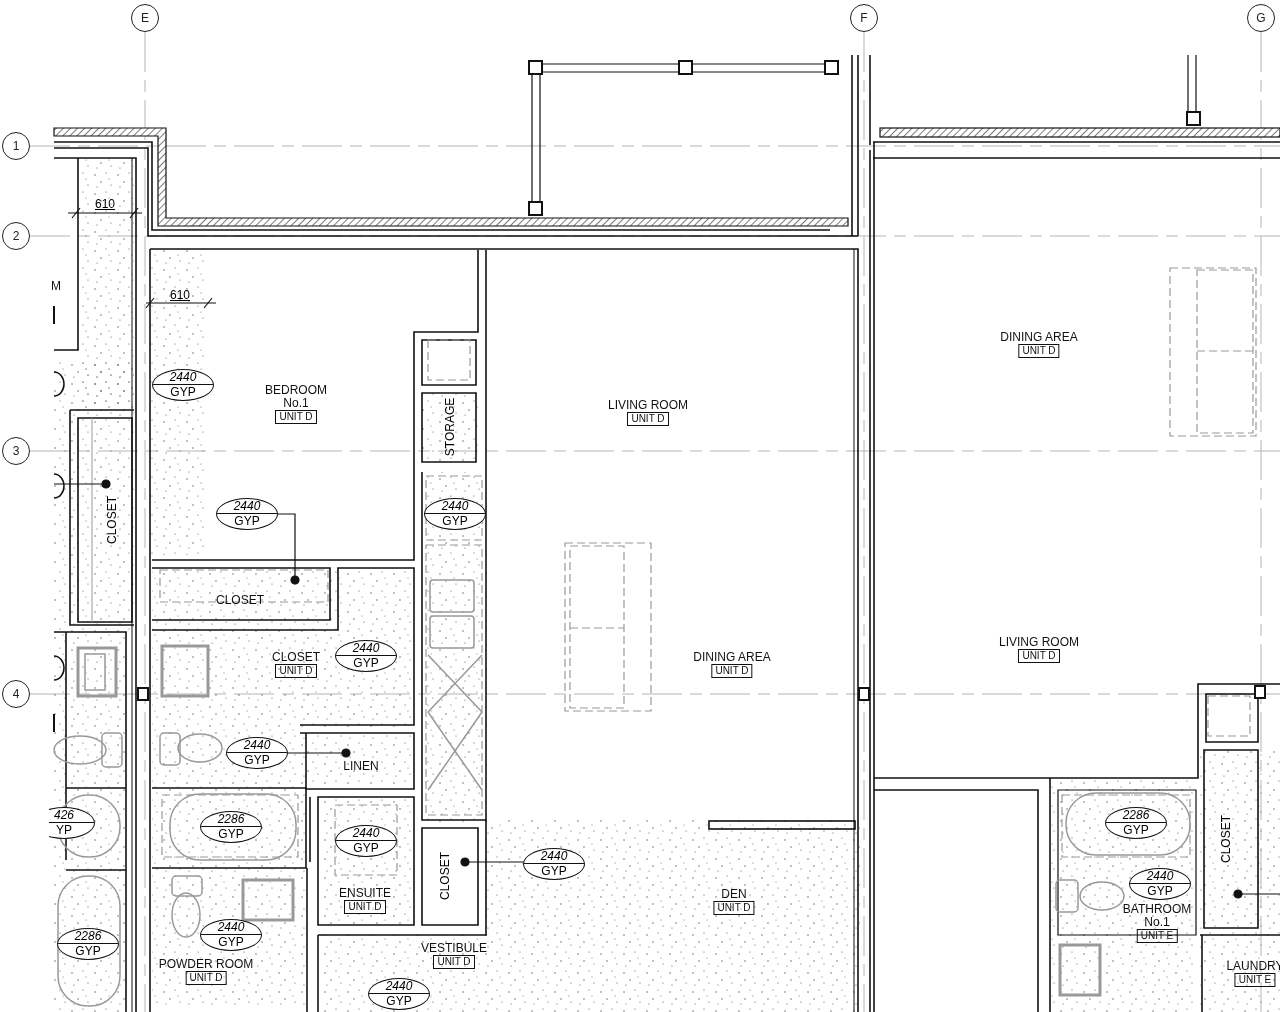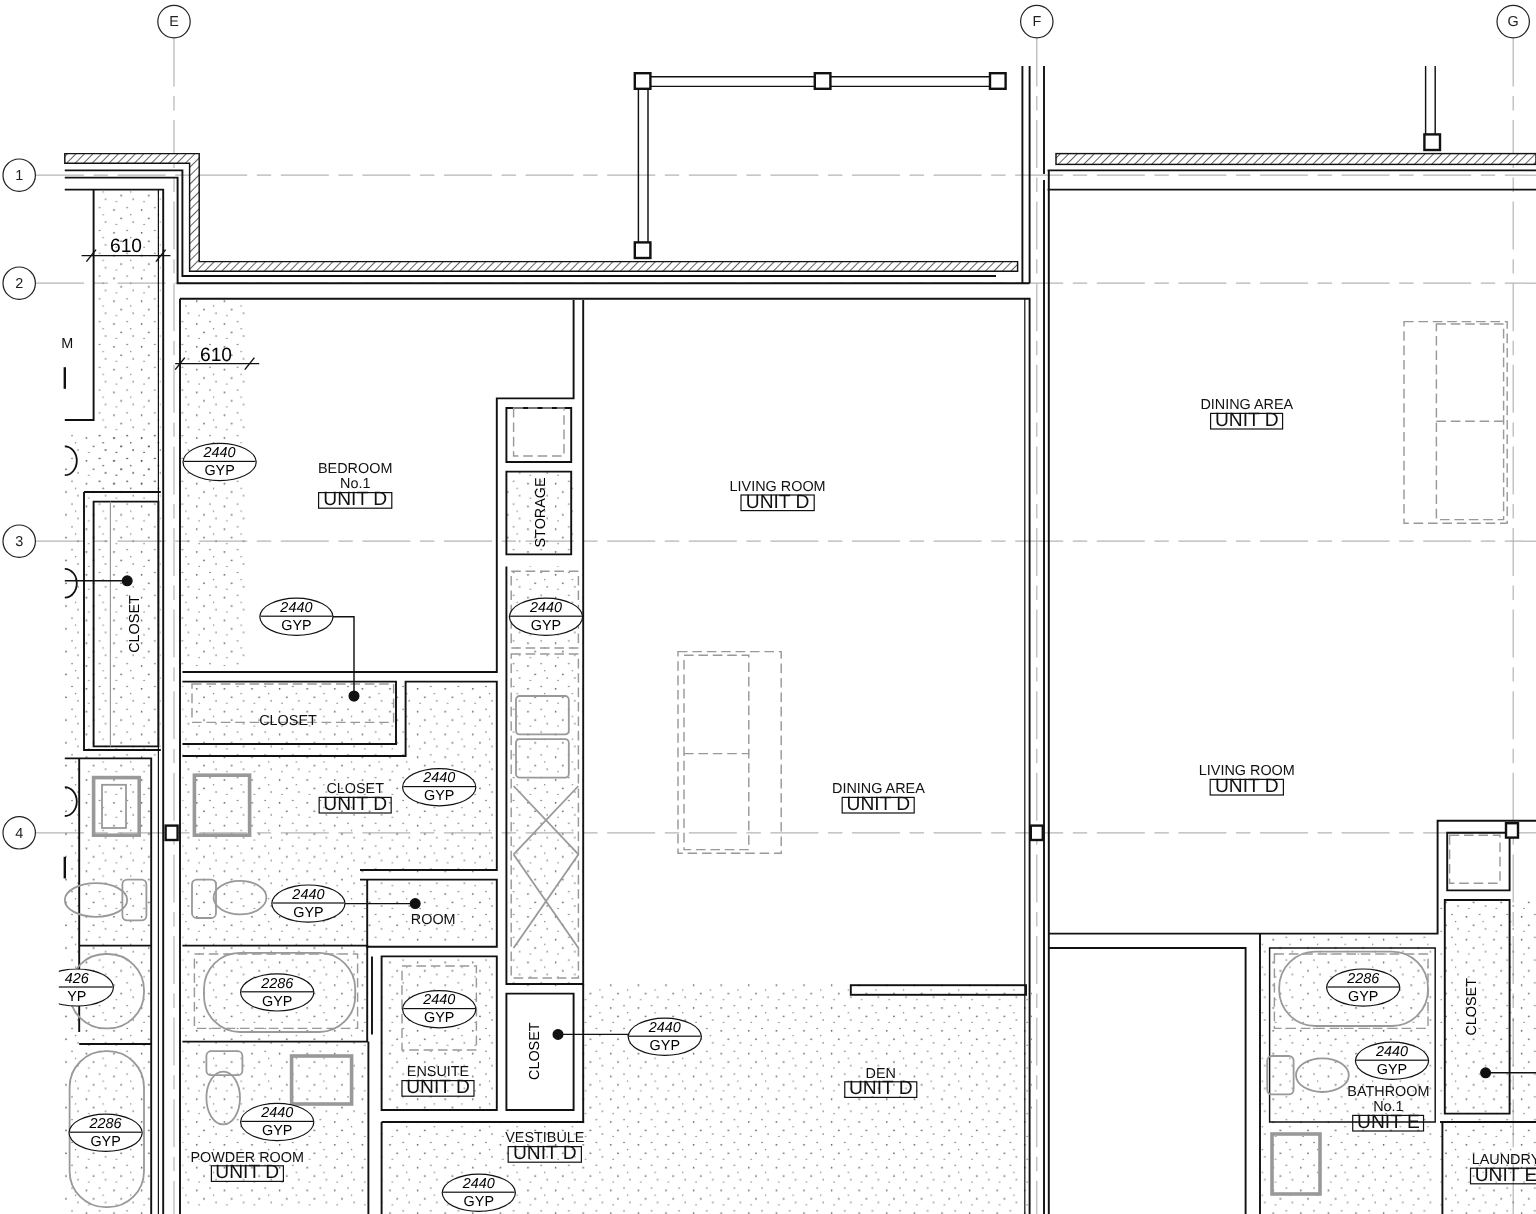--- a/index.html
+++ b/index.html
@@ -1,25 +1,25 @@
 <!DOCTYPE html>
 <html><head>
 <meta charset="utf-8">
 <style>
   html,body{margin:0;padding:0;background:#fff;}
   body{width:1280px;height:1012px;overflow:hidden;position:relative;font-family:"Liberation Sans",sans-serif;}
   svg{position:absolute;left:0;top:0;}
   .lbl{position:absolute;font-family:"Liberation Sans",sans-serif;font-size:12px;color:#111;text-align:center;line-height:13px;white-space:nowrap;transform:translateX(-50%);}
-  .tag{display:inline-block;border:1.5px solid #111;padding:0 3px;line-height:12px;font-size:16px;}
+  .tag{display:inline-block;border:1.5px solid #111;padding:0 3px;line-height:12px;font-size:10px;}
   .grid-bubble{position:absolute;width:26px;height:26px;border:1.5px solid #222;border-radius:50%;background:#fff;font-size:12px;line-height:26px;text-align:center;color:#222;transform:translate(-50%,-50%);}
   .ht{position:absolute;width:60px;height:30px;border:1.5px solid #111;border-radius:50%;background:#fff;transform:translate(-50%,-50%);font-size:12px;text-align:center;overflow:hidden;}
   .ht .top{display:block;height:14px;line-height:15px;border-bottom:1.5px solid #111;font-style:italic;}
   .ht .bot{display:block;line-height:14px;}
   .vert{position:absolute;font-size:12px;transform:translate(-50%,-50%) rotate(-90deg);white-space:nowrap;}
-  .dim{position:absolute;font-size:16px;transform:translateX(-50%);}
+  .dim{position:absolute;font-size:12px;transform:translateX(-50%);text-decoration:underline;}
 </style>
 </head>
 <body>
 
 <svg width="1280" height="1012">
   <defs>
     <pattern id="hatch" width="5" height="5" patternUnits="userSpaceOnUse" patternTransform="rotate(45)">
       <rect width="5" height="5" fill="#fff"></rect>
       <line x1="0" y1="0" x2="0" y2="5" stroke="#222" stroke-width="1.2"></line>
     </pattern>
@@ -273,21 +273,21 @@
   <div>BATHROOM</div>
   <div>No.1</div>
   <span class="tag">UNIT E</span>
 </div>
 <div class="lbl" style="left:1255px;top:960px">
   <div>LAUNDRY</div>
   <span class="tag">UNIT E</span>
 </div>
 
 <div class="lbl" style="left:240px;top:594px">CLOSET</div>
-<div class="lbl" style="left:361px;top:760px">ROOM</div>
+<div class="lbl" style="left:361px;top:760px">LINEN</div>
 
 <div class="vert" style="left:450px;top:427px">STORAGE</div>
 <div class="vert" style="left:112px;top:520px">CLOSET</div>
 <div class="vert" style="left:445px;top:876px">CLOSET</div>
 <div class="vert" style="left:1226px;top:839px">CLOSET</div>
 
 <div class="ht" style="left:183px;top:385px">
     <span class="top">2440</span>
     <span class="bot">GYP</span>
   </div>

